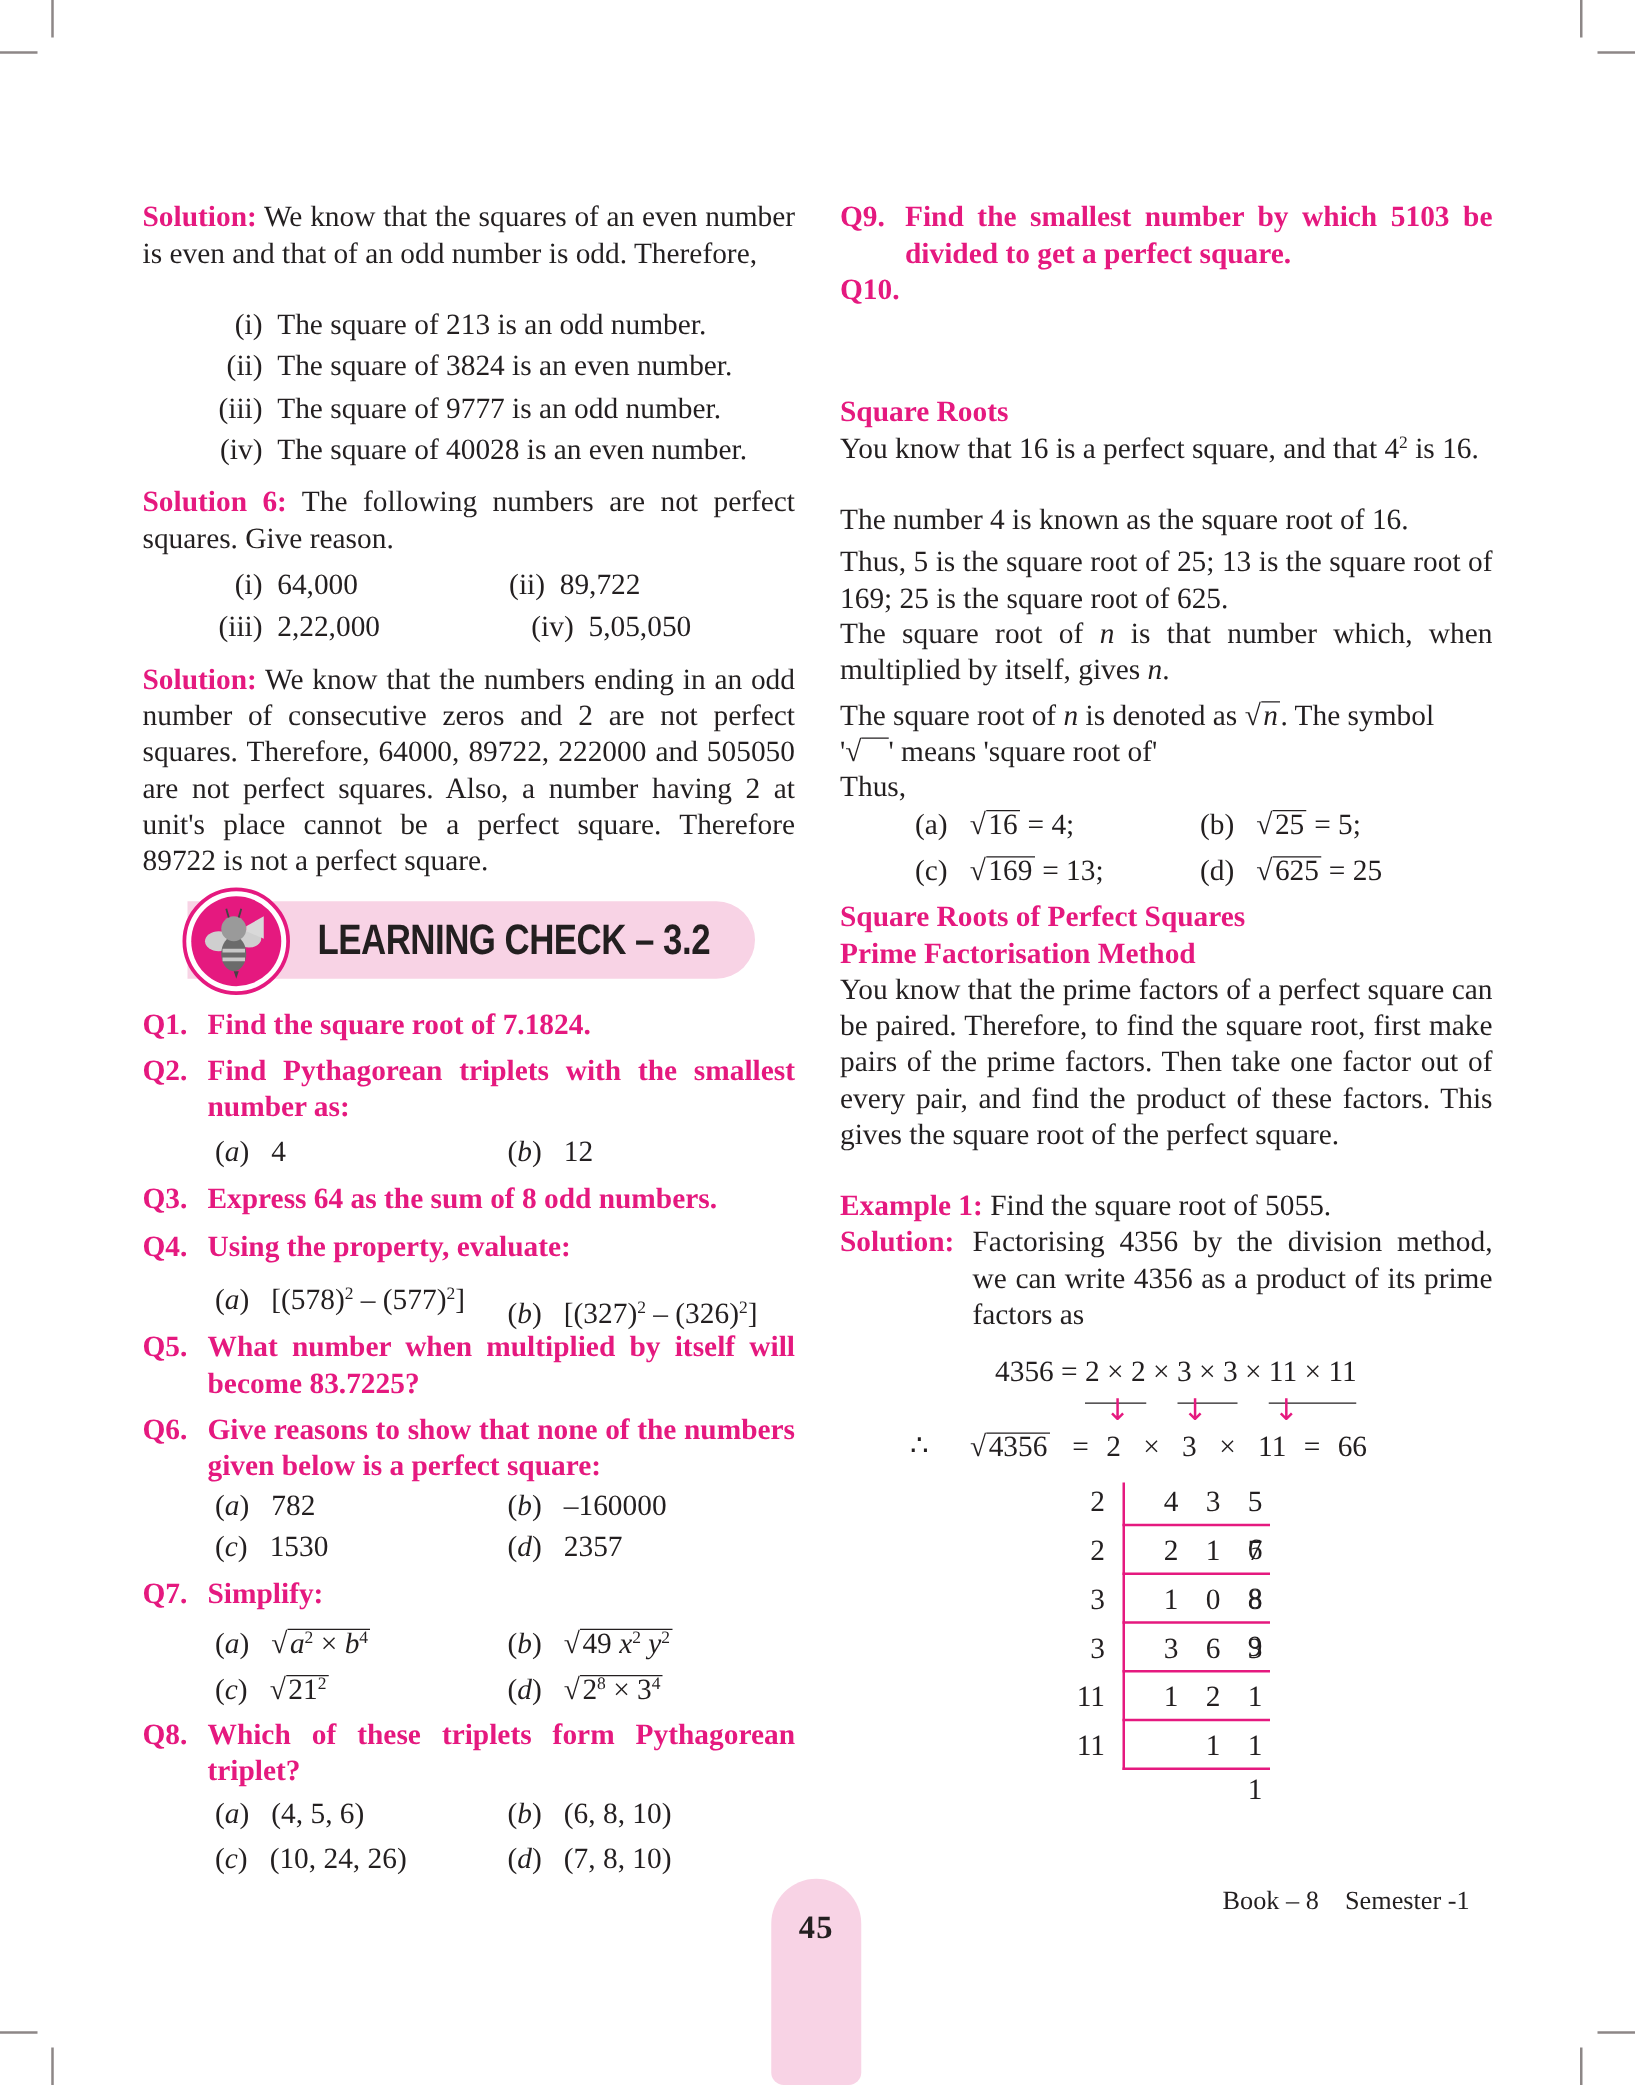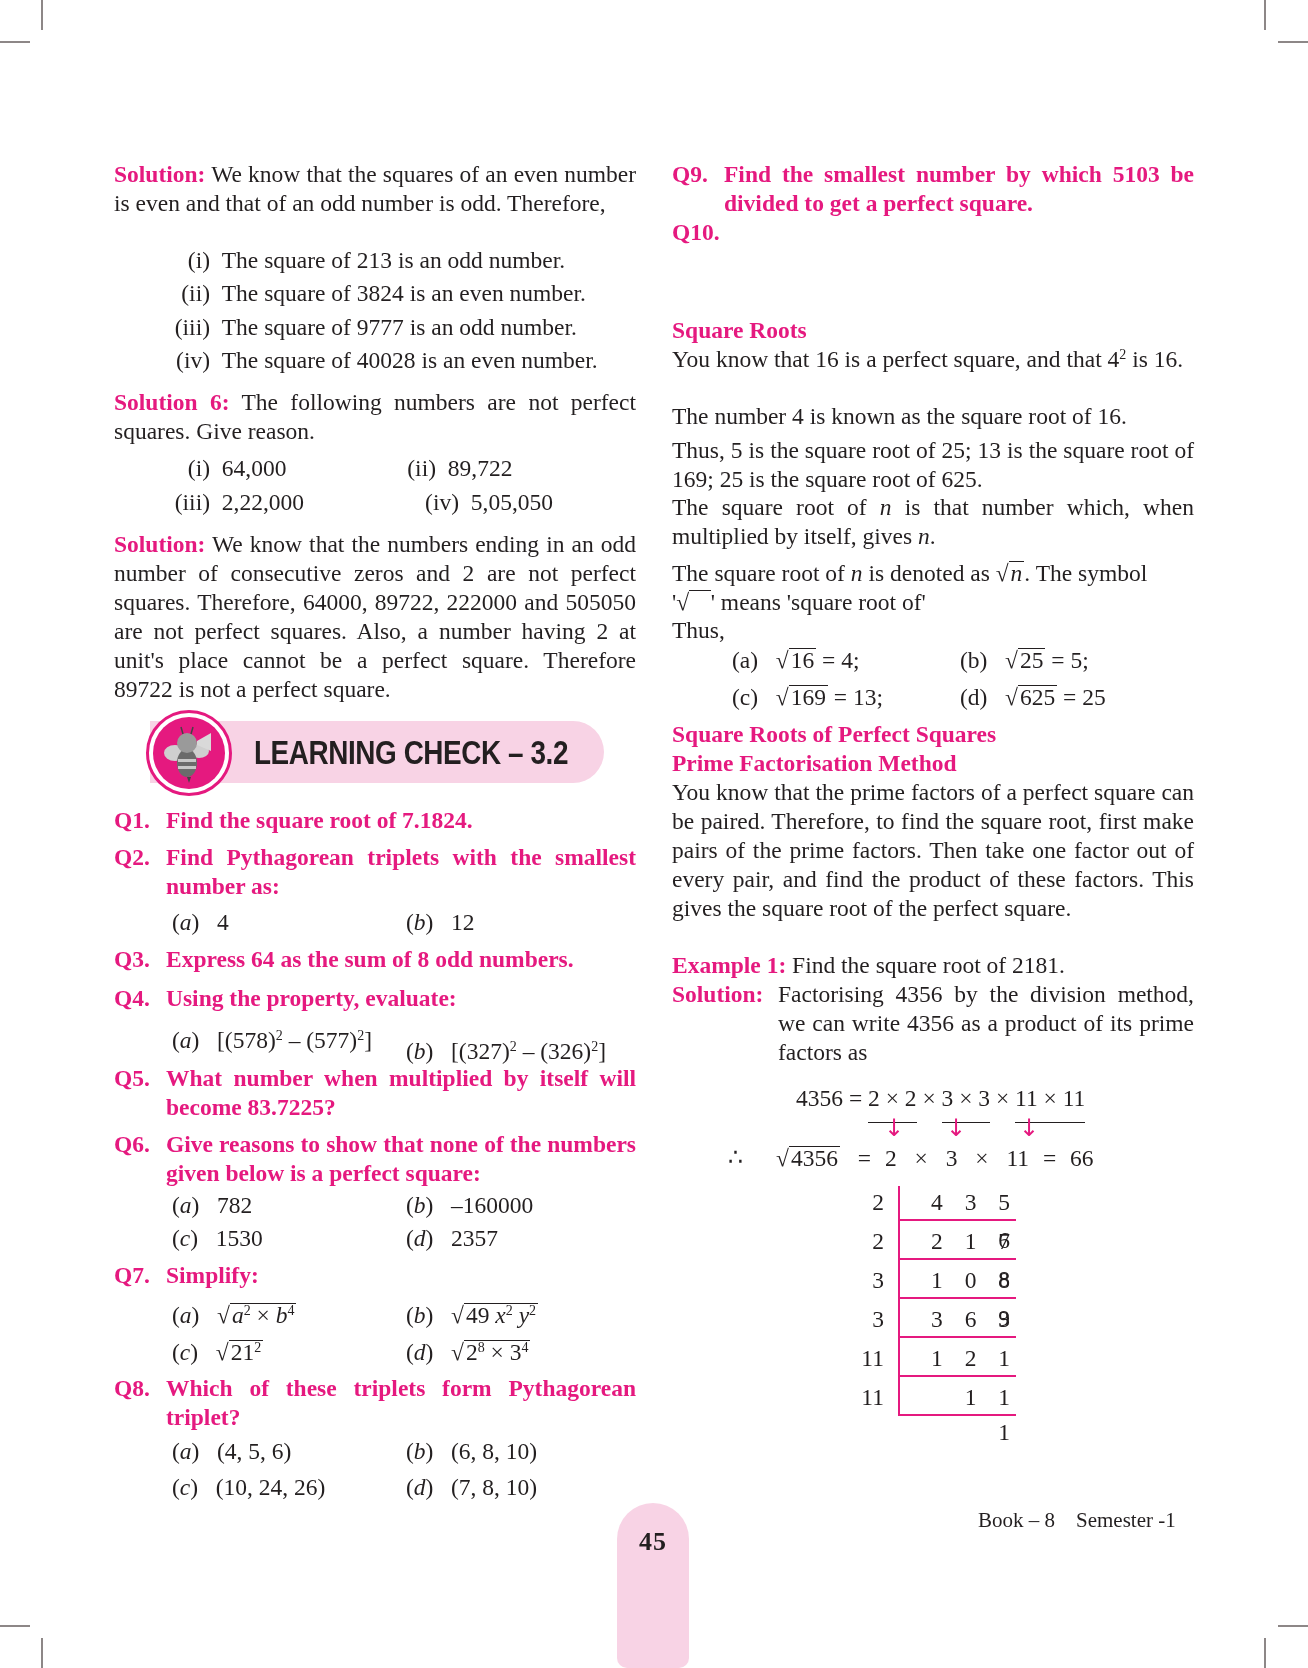--- a/index.html
+++ b/index.html
@@ -171,21 +171,21 @@
 <div class="row" style="left:732px;top:645px;"><span>(a)</span>&nbsp;&nbsp; <span class="sqrt-wrap">√<span class="sqrt">16</span></span> <span>= 4;</span></div>
 <div class="row" style="left:960px;top:645px;"><span>(b)</span>&nbsp;&nbsp; <span class="sqrt-wrap">√<span class="sqrt">25</span></span> <span>= 5;</span></div>
 <div class="row" style="left:732px;top:682px;"><span>(c)</span>&nbsp;&nbsp; <span class="sqrt-wrap">√<span class="sqrt">169</span></span> <span>= 13;</span></div>
 <div class="row" style="left:960px;top:682px;"><span>(d)</span>&nbsp;&nbsp; <span class="sqrt-wrap">√<span class="sqrt">625</span></span> <span>= 25</span></div>
 
 <div class="col-r txt pink b" style="top:720px;">Square Roots of Perfect Squares</div>
 <div class="col-r txt pink b" style="top:749px;">Prime Factorisation Method</div>
 <div class="col-r txt just" style="top:778px;">You know that the prime factors of a perfect square can be paired. Therefore, to find the square root, first make pairs of the prime factors. Then take one factor out of every pair, and find the product of these factors. This gives the square root of the perfect square.</div>
 
 <div class="col-r txt" style="top:951px;">
-  <span class="pink b">Example 1:</span><span> Find the square root of 2181.</span>
+  <span class="pink b">Example 1:</span><span> Find the square root of 5055.</span>
 </div>
 <div class="col-r txt" style="top:980px;">
   <span class="pink b">Solution:</span>
 </div>
 <div class="abs txt just" style="left:778px;top:980px;width:416px;">Factorising 4356 by the division method, we can write 4356 as a product of its prime factors as</div>
 
 <div class="row" style="left:796px;top:1084px;">
   <span>4356 =</span>
   <span class="ul">2 × 2</span>
   <span>×</span>

